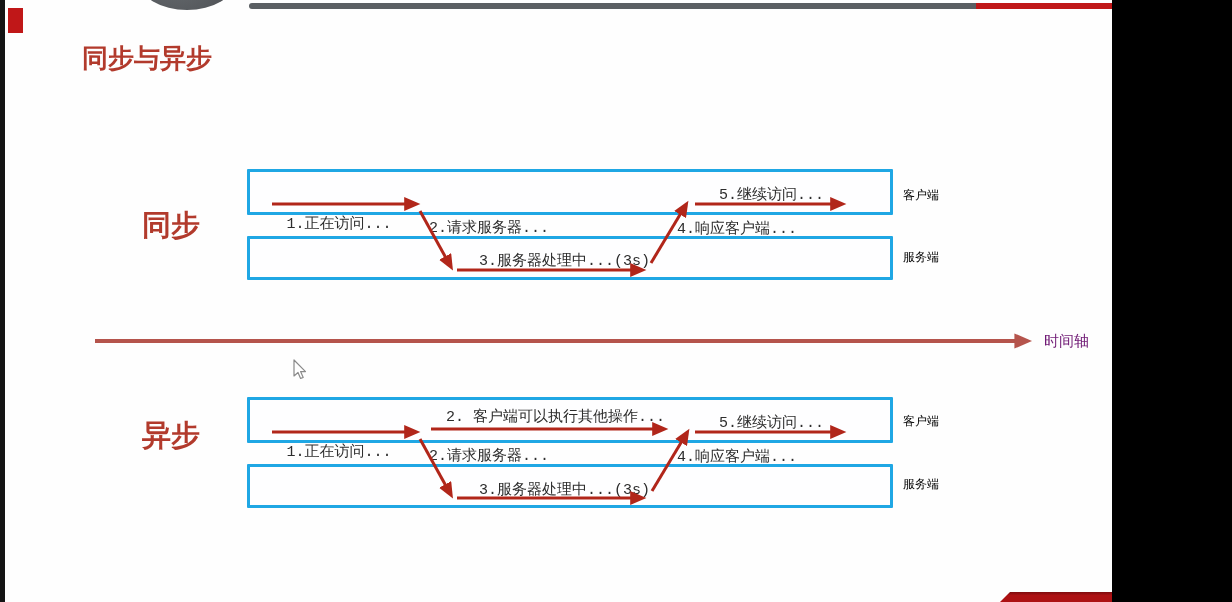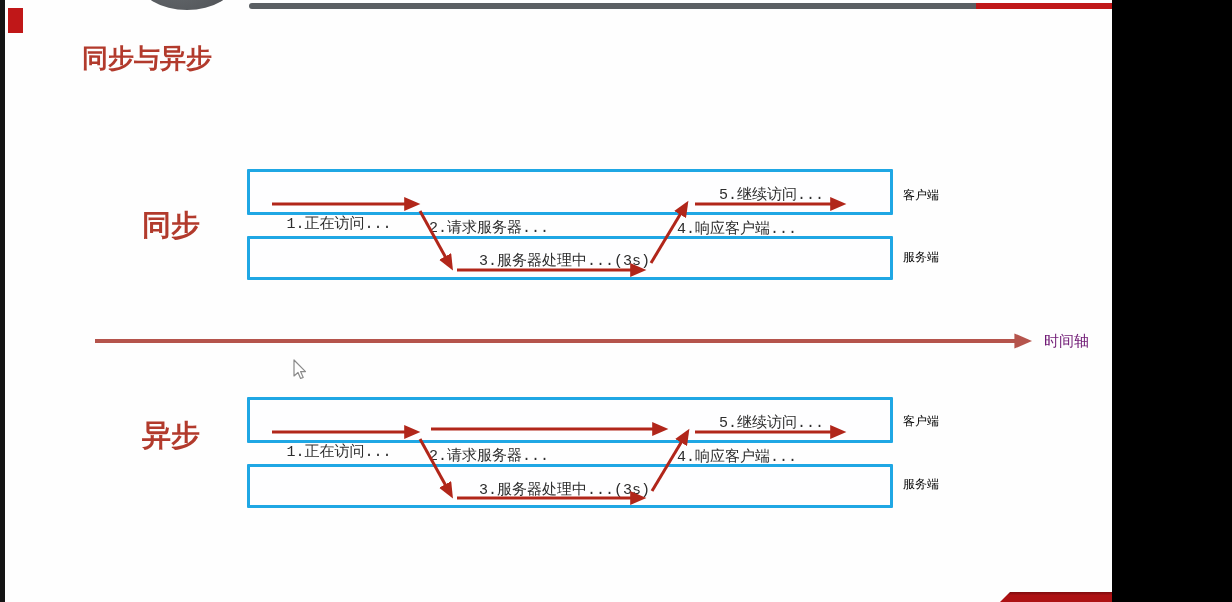--- a/index.html
+++ b/index.html
@@ -60,20 +60,21 @@
 
   <div class="abs section-label" style="left:106px;top:416px;">异步</div>
 
   <div class="abs lane-box" style="left:247px;top:397px;width:640px;height:40px;"></div>
   <div class="abs lane-box" style="left:247px;top:464px;width:640px;height:38px;"></div>
 
   <div class="abs lane-label" style="left:903px;top:413px;">客户端</div>
   <div class="abs lane-label" style="left:903px;top:476px;">服务端</div>
 
   <div class="abs step centered" style="left:284px;top:410px;">1.正在访问...</div>
+  <div class="abs step" style="left:446px;top:407px;">2. 客户端可以执行其他操作...</div>
   <div class="abs step" style="left:429px;top:446px;">2.请求服务器...</div>
   <div class="abs step" style="left:479px;top:480px;">3.服务器处理中...(3s)</div>
   <div class="abs step" style="left:677px;top:447px;">4.响应客户端...</div>
   <div class="abs step" style="left:719px;top:413px;">5.继续访问...</div>
 
   <div class="abs timeline-label">时间轴</div>
 
   <svg class="abs overlay" viewBox="0 0 1232 602" xmlns="http://www.w3.org/2000/svg">
     <defs>
       <marker id="mArrow" markerWidth="5.6" markerHeight="4.6" refX="0.6" refY="2.3" orient="auto" markerUnits="strokeWidth">

